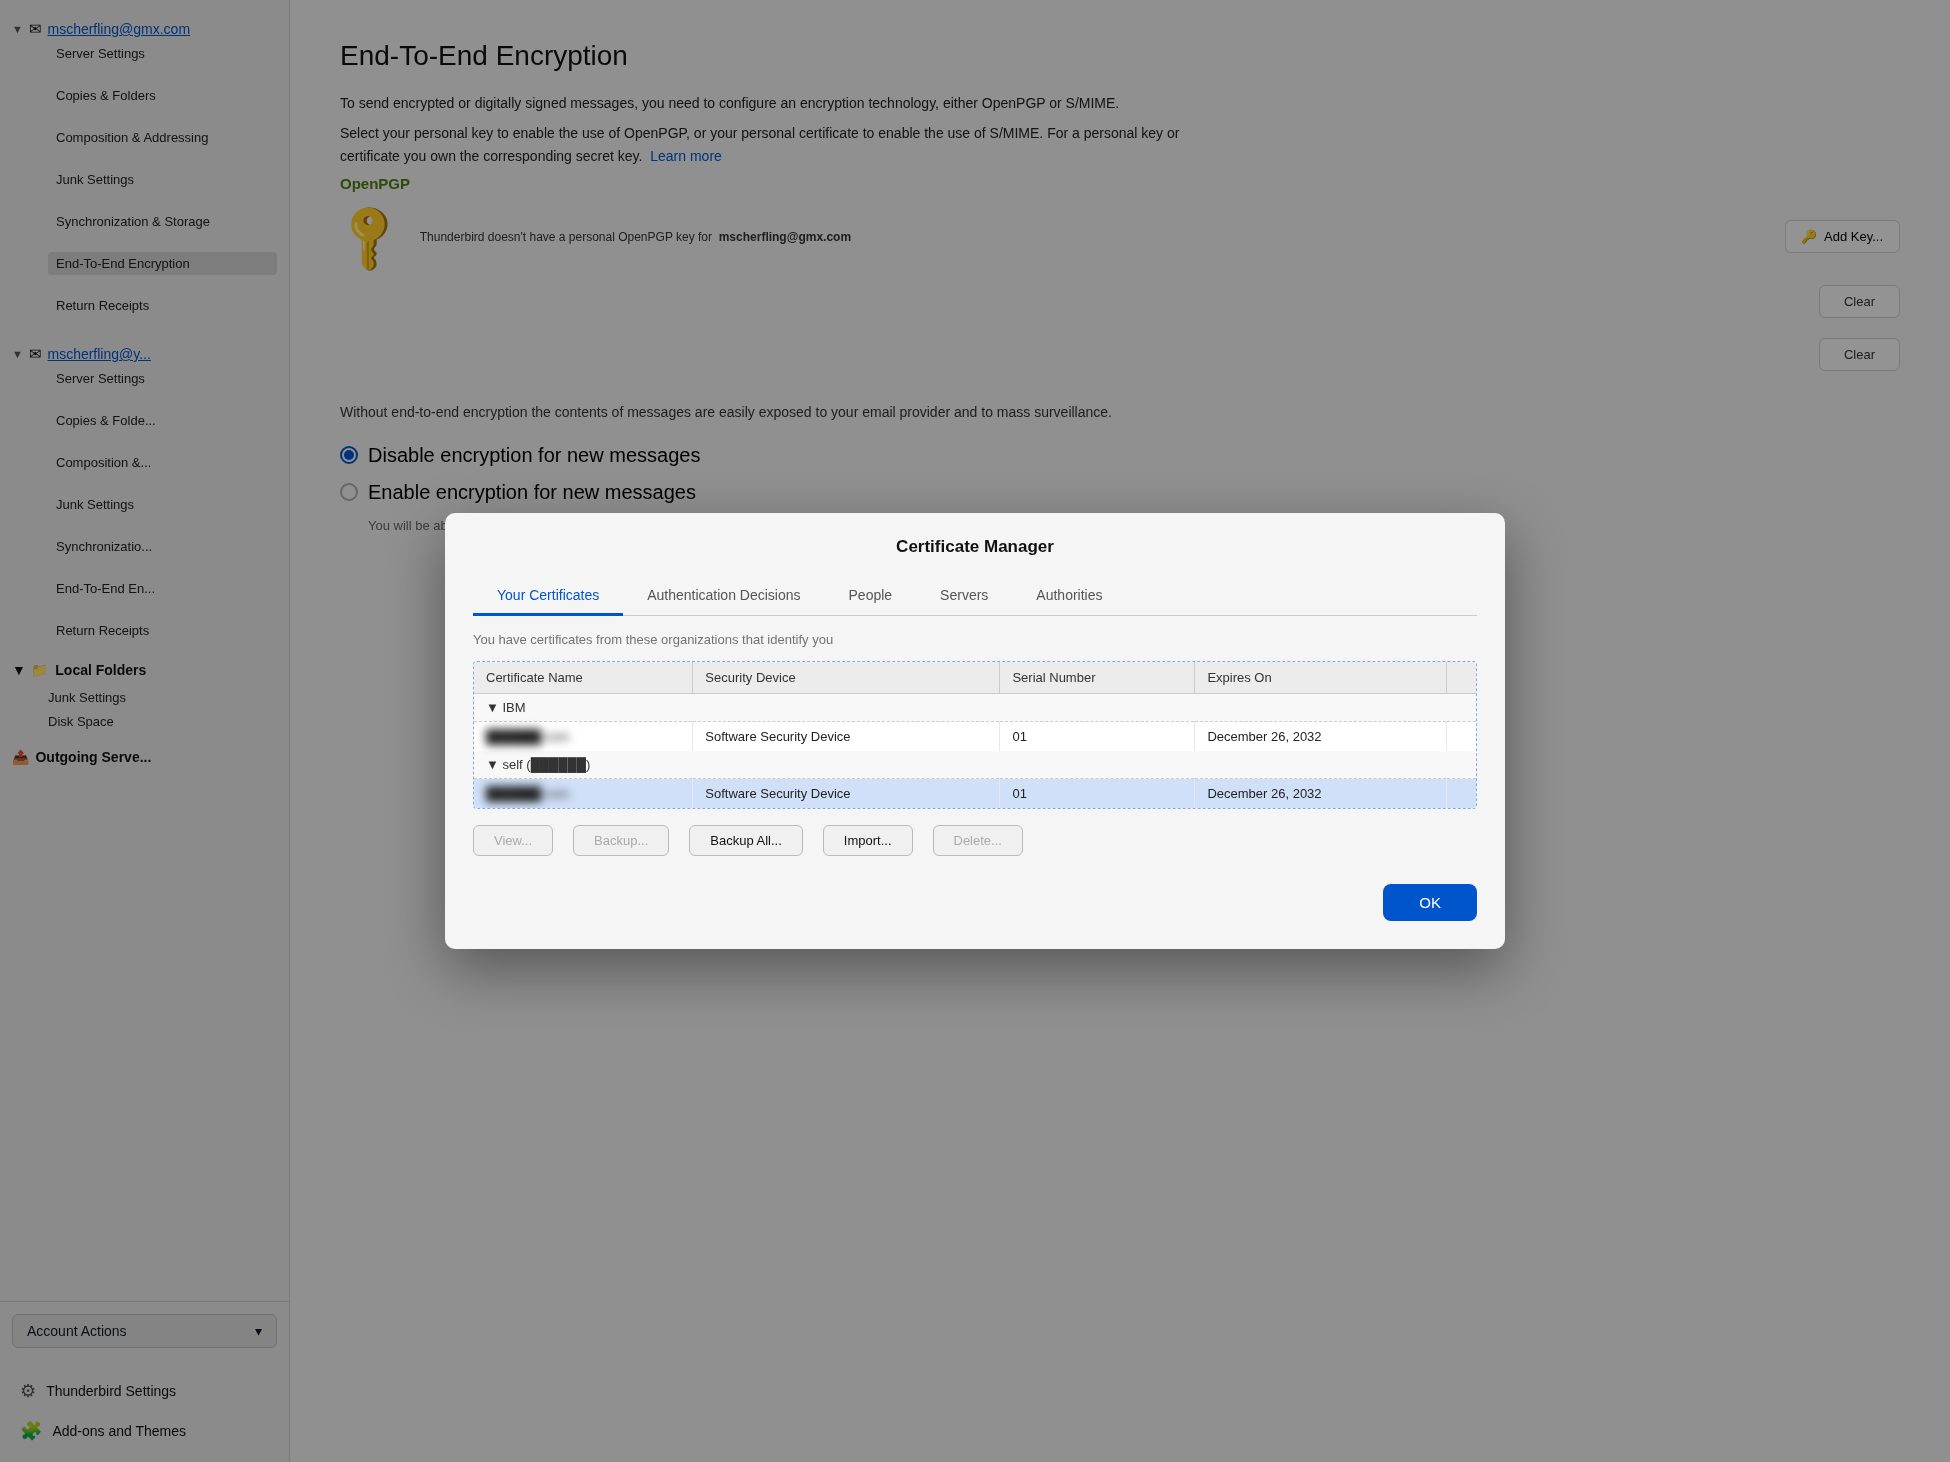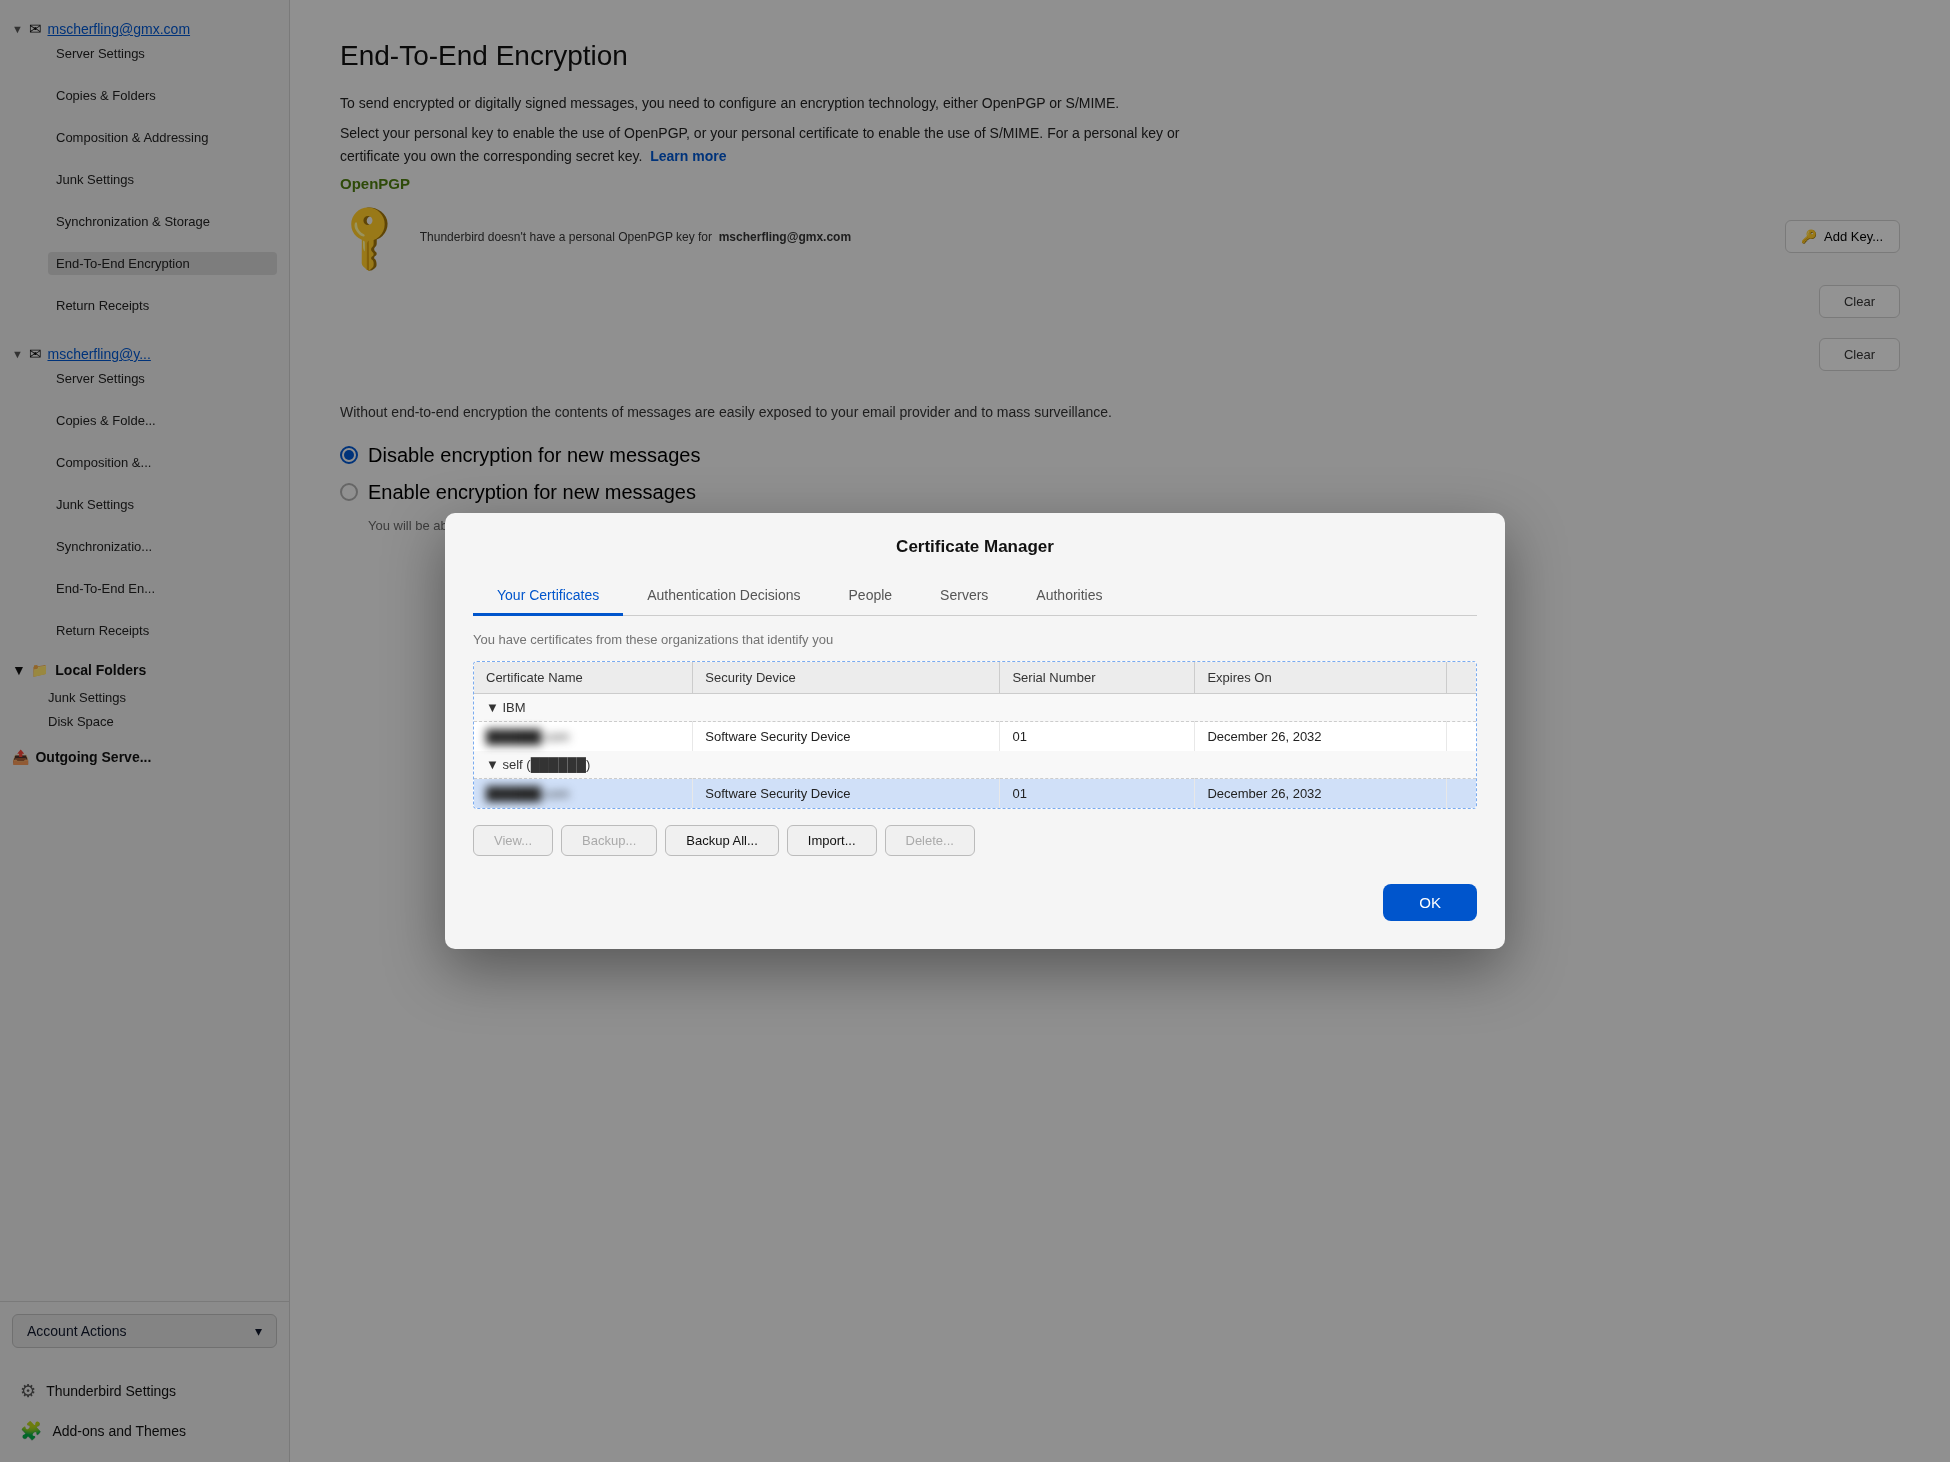--- a/index.html
+++ b/index.html
@@ -182,21 +182,20 @@
       font-size: 14px;
       color: #222;
       line-height: 1.6;
       max-width: 900px;
       margin-bottom: 8px;
     }
 
     .learn-more-link {
       color: #0055cc;
       text-decoration: none;
-      font-weight: bold;
     }
 
     .section-label {
       font-size: 15px;
       font-weight: 700;
       color: #4d7c0f;
       margin-top: 8px;
       margin-bottom: 16px;
     }
 
@@ -407,21 +406,21 @@
 
     .blurred-text {
       filter: blur(4px);
       user-select: none;
       display: inline-block;
     }
 
     .modal-actions {
       display: flex;
       align-items: center;
-      gap: 8px;
+      gap: 20px;
       margin-bottom: 28px;
     }
 
     .modal-action-btn {
       padding: 7px 20px;
       background: #f0f0f0;
       border: 1px solid #bbb;
       border-radius: 6px;
       cursor: pointer;
       font-size: 13px;

